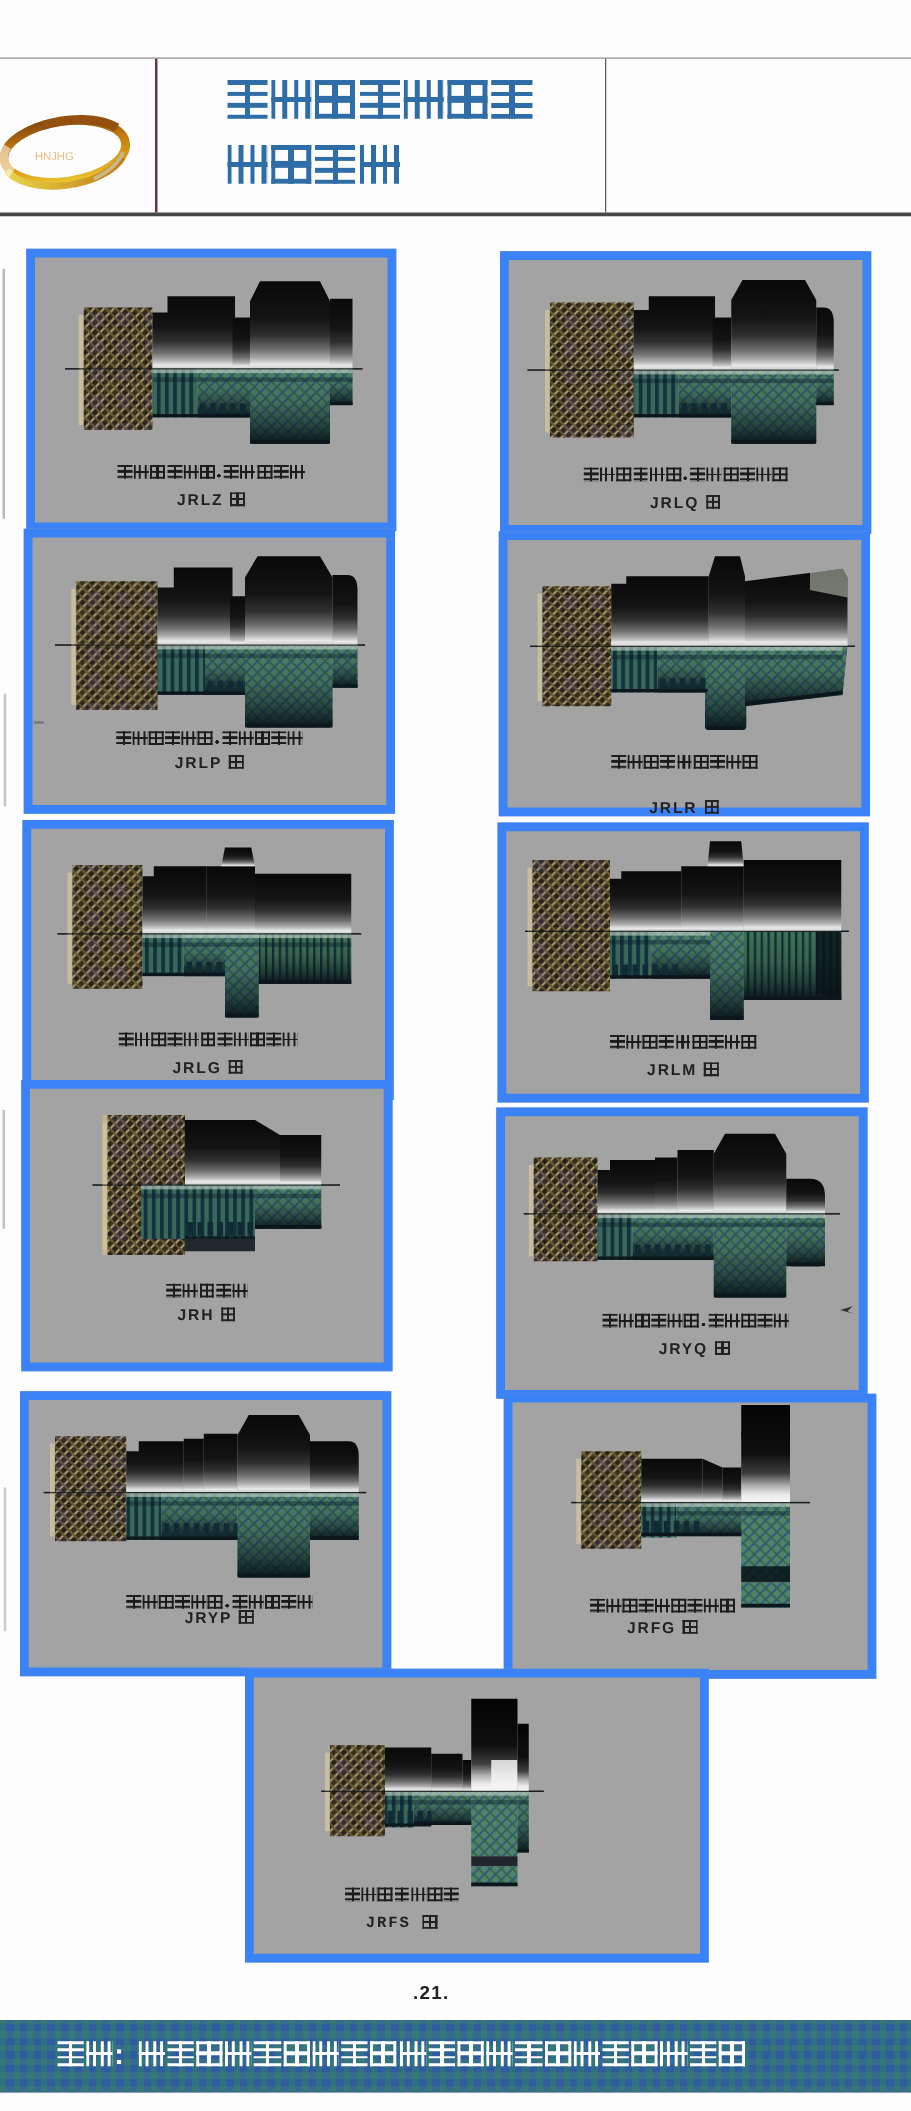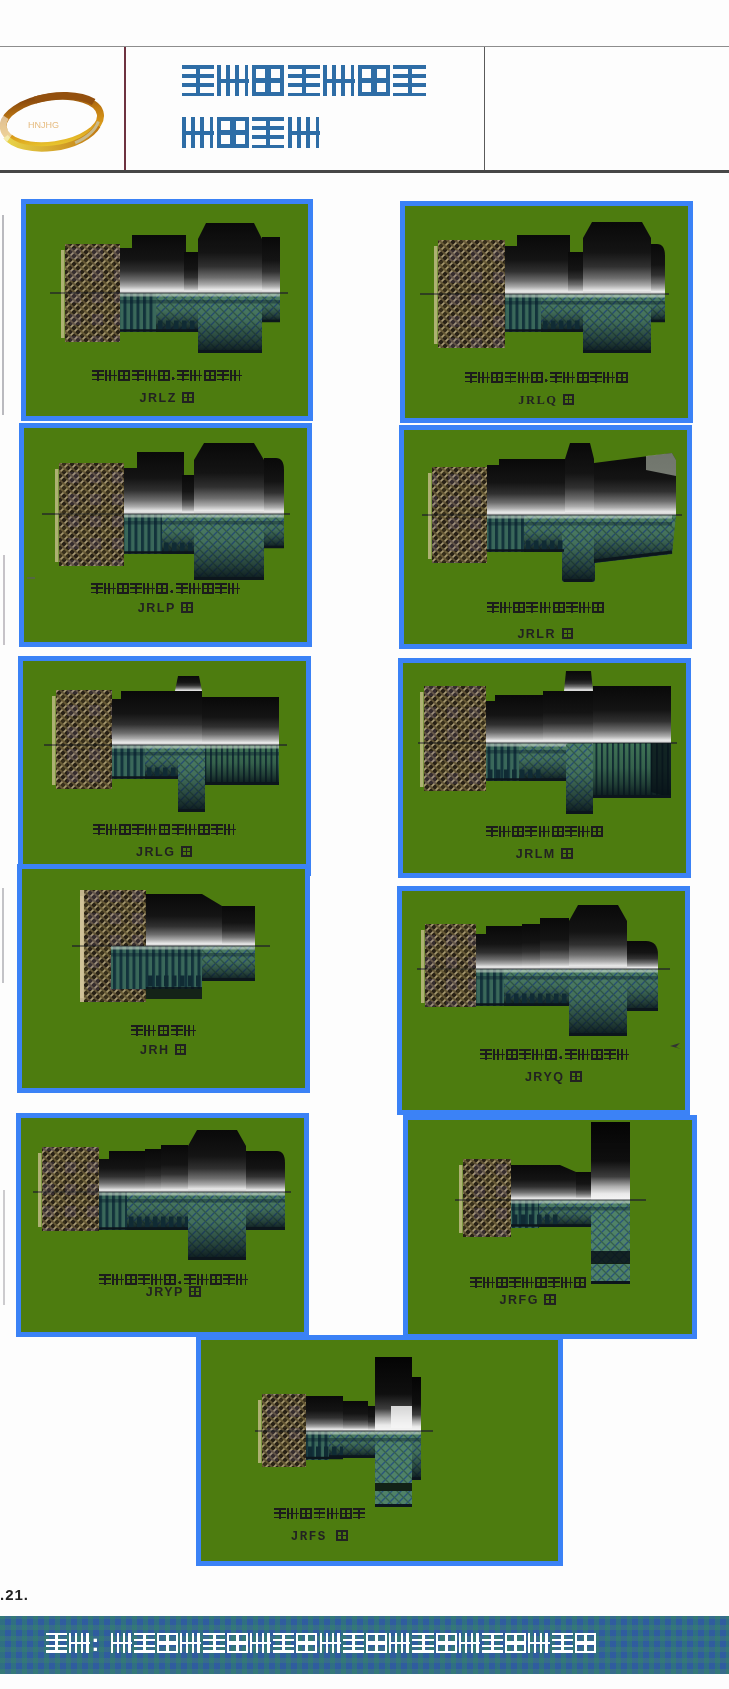--- a/index.html
+++ b/index.html
@@ -1,18 +1,18 @@
 <!DOCTYPE html>
 <html><head><meta charset="utf-8">
 <style>
 html,body{margin:0;padding:0;}
 body{width:729px;height:1689px;position:relative;background:#fdfdfd;
  font-family:"Liberation Sans",sans-serif;overflow:hidden;}
 .abs{position:absolute;}
-.box{position:absolute;background:#4d7c0f;border:5px solid #3b82f6;}
+.box{position:absolute;background:#a3a3a3;border:7px solid #3b82f6;}
 .cap{position:absolute;width:100%;text-align:center;color:#1c1c1c;font-weight:bold;
  font-size:13px;letter-spacing:.4px;line-height:1;}
 .code{font-size:12.5px;letter-spacing:1.5px;color:#222;}
 .hz{display:inline-block;width:.92em;height:.88em;margin:0 .045em;vertical-align:-10%;}
 .ha{background:
  repeating-linear-gradient(180deg,currentColor 0 var(--t),rgba(0,0,0,0) 0 var(--p)),
  linear-gradient(90deg,rgba(0,0,0,0) 0 44%,currentColor 0 57%,rgba(0,0,0,0) 0 100%);}
 .hb{background:
  repeating-linear-gradient(90deg,currentColor 0 var(--t),rgba(0,0,0,0) 0 var(--p)),
  linear-gradient(180deg,rgba(0,0,0,0) 0 44%,currentColor 0 57%,rgba(0,0,0,0) 0 100%);}
@@ -198,21 +198,21 @@
 <line x1="138" y1="120" x2="178" y2="120" stroke="#102b34" stroke-width="11" stroke-dasharray="4.5,3.5"></line>
 
 <line x1="100" y1="124.5" x2="178" y2="124.5" stroke="#0c161c" stroke-width="2.5"></line>
 <line x1="178" y1="145.5" x2="246" y2="145.5" stroke="#0c161c" stroke-width="3"></line>
 <line x1="246" y1="115" x2="260" y2="115" stroke="#0c161c" stroke-width="2.5"></line>
 <line x1="15" y1="88" x2="264" y2="88" stroke="rgba(18,24,28,0.8)" stroke-width="1"></line>
 </svg>
 
 <div class="cap" style="top:165px;"><i class="hz ha"></i><i class="hz hb"></i><i class="hz hc"></i><i class="hz ha"></i><i class="hz hb"></i><i class="hz hc"></i><i class="pd"></i><i class="hz ha"></i><i class="hz hb"></i><i class="hz hc"></i><i class="hz ha"></i><i class="hz hb"></i><i class="hz hc"></i></div>
 
-<div class="cap code" style="top:188px;font-family:Liberation Serif, serif;">JRLQ <i class="hz hc"></i></div>
+<div class="cap code" style="top:188px;">JRLQ <i class="hz hc"></i></div>
 </div>
 
 <div class="box" style="left:19px;top:423px;width:283px;height:214px">
 <svg width="283" height="214" viewBox="0 0 283 214">
 
 <line x1="18" y1="86" x2="266" y2="86" stroke="#3a3a3a" stroke-width="1.2"></line>
 
 <rect x="35" y="35" width="65" height="103" fill="url(#braid)"></rect>
 <rect x="35" y="35" width="65" height="103" fill="url(#btint)"></rect>
 <rect x="31" y="41" width="3.5" height="93" fill="#d6c79c" opacity="0.7"></rect>
@@ -286,21 +286,21 @@
 <line x1="122" y1="116" x2="160" y2="116" stroke="#102b34" stroke-width="11" stroke-dasharray="4.5,3.5"></line>
 
 <line x1="83" y1="120.5" x2="160" y2="120.5" stroke="#0c161c" stroke-width="2.5"></line>
 <line x1="160" y1="150.5" x2="188" y2="150.5" stroke="#0c161c" stroke-width="3"></line>
 <line x1="190" y1="131" x2="268" y2="122" stroke="#0c161c" stroke-width="3"></line>
 <line x1="18" y1="85" x2="278" y2="85" stroke="rgba(18,24,28,0.8)" stroke-width="1"></line>
 </svg>
 
 <div class="cap" style="top:171px;"><i class="hz ha"></i><i class="hz hb"></i><i class="hz hc"></i><i class="hz ha"></i><i class="hz hb"></i><i class="hz hc"></i><i class="hz ha"></i><i class="hz hb"></i><i class="hz hc"></i></div>
 
-<div class="cap code" style="top:198px;">JRLR <i class="hz hc"></i></div>
+<div class="cap code" style="top:208px;">JRLR <i class="hz hc"></i></div>
 </div>
 
 <div class="box" style="left:18px;top:656px;width:283px;height:210px">
 <svg width="283" height="210" viewBox="0 0 283 210">
 
 <line x1="21" y1="84" x2="264" y2="84" stroke="#3a3a3a" stroke-width="1.2"></line>
 
 <rect x="33" y="29" width="56" height="99" fill="url(#braid)"></rect>
 <rect x="33" y="29" width="56" height="99" fill="url(#btint)"></rect>
 <rect x="29" y="35" width="3.5" height="89" fill="#d6c79c" opacity="0.7"></rect>
@@ -609,21 +609,21 @@
 <line x1="174" y1="165.5" x2="211" y2="165.5" stroke="#0c161c" stroke-width="3"></line>
 <line x1="211" y1="138.5" x2="220" y2="138.5" stroke="#0c161c" stroke-width="2.5"></line>
 <line x1="54" y1="91" x2="232" y2="91" stroke="rgba(18,24,28,0.8)" stroke-width="1"></line>
 </svg>
 
 <div class="cap" style="top:167px;left:-60px;"><i class="hz ha"></i><i class="hz hb"></i><i class="hz hc"></i><i class="hz ha"></i><i class="hz hb"></i><i class="hz hc"></i><i class="hz ha"></i></div>
 
 <div class="cap code" style="top:190px;left:-60px;font-family:Liberation Mono, monospace;">JRFS <i class="hz hc"></i></div>
 </div>
 
-<div class="abs" style="left:0;top:1586px;width:690px;text-align:left;font-size:15px;font-weight:bold;color:#222;letter-spacing:1px">.21.</div>
+<div class="abs" style="left:0;top:1586px;width:690px;text-align:center;font-size:15px;font-weight:bold;color:#222;letter-spacing:1px">.21.</div>
 
 <div class="abs" style="left:0;top:1616px;width:729px;height:58px;background-color:#35619c;
 background-image:repeating-linear-gradient(90deg,rgba(48,138,90,.42) 0 5px,rgba(0,0,0,0) 5px 11px),
 repeating-linear-gradient(0deg,rgba(58,135,100,.28) 0 5px,rgba(28,75,170,.22) 5px 11px);">
 
 <div class="abs foot" style="left:45px;top:16px;"><i class="hz ha"></i><i class="hz hb"></i><b style="letter-spacing:2px">: </b><i class="hz hb"></i><i class="hz ha"></i><i class="hz hc"></i><i class="hz hb"></i><i class="hz ha"></i><i class="hz hc"></i><i class="hz hb"></i><i class="hz ha"></i><i class="hz hc"></i><i class="hz hb"></i><i class="hz ha"></i><i class="hz hc"></i><i class="hz hb"></i><i class="hz ha"></i><i class="hz hc"></i><i class="hz hb"></i><i class="hz ha"></i><i class="hz hc"></i><i class="hz hb"></i><i class="hz ha"></i><i class="hz hc"></i></div>
 </div>
 
 <div class="abs" style="left:2px;top:215px;width:2px;height:200px;background:rgba(120,120,130,.5)"></div>
 <div class="abs" style="left:3px;top:555px;width:1.5px;height:90px;background:rgba(130,125,135,.45)"></div>

